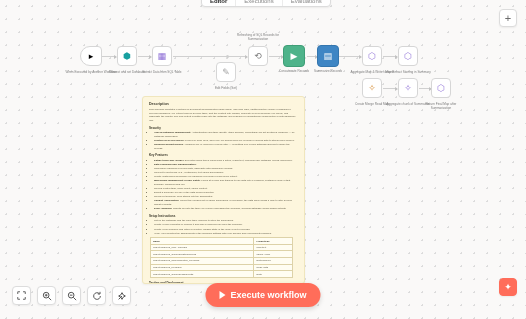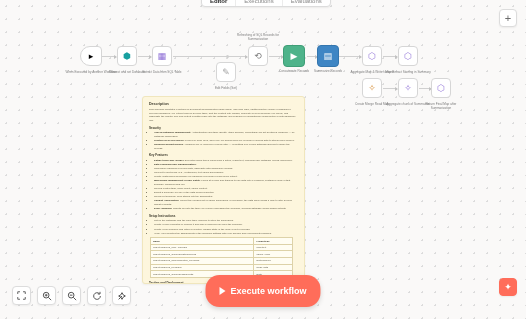--- a/index.html
+++ b/index.html
@@ -82,21 +82,21 @@
 
   
   #execute-workflow-btn {
     position: absolute;
     left: 50%; transform: translateX(-50%);
     bottom: 12px;
     background: #ff6d5a;
     color: #fff;
     border: none;
     border-radius: 14px;
-    height: 32px;
+    height: 24px;
     padding: 0 14px;
     font-size: 9px;
     font-weight: bold;
     display: flex; align-items: center; gap: 5px;
     box-shadow: 0 2px 5px rgba(0,0,0,.15);
     font-family: "Liberation Sans", sans-serif;
   }
   #execute-workflow-btn .play {
     width: 0; height: 0;
     border-left: 6px solid #fff;

